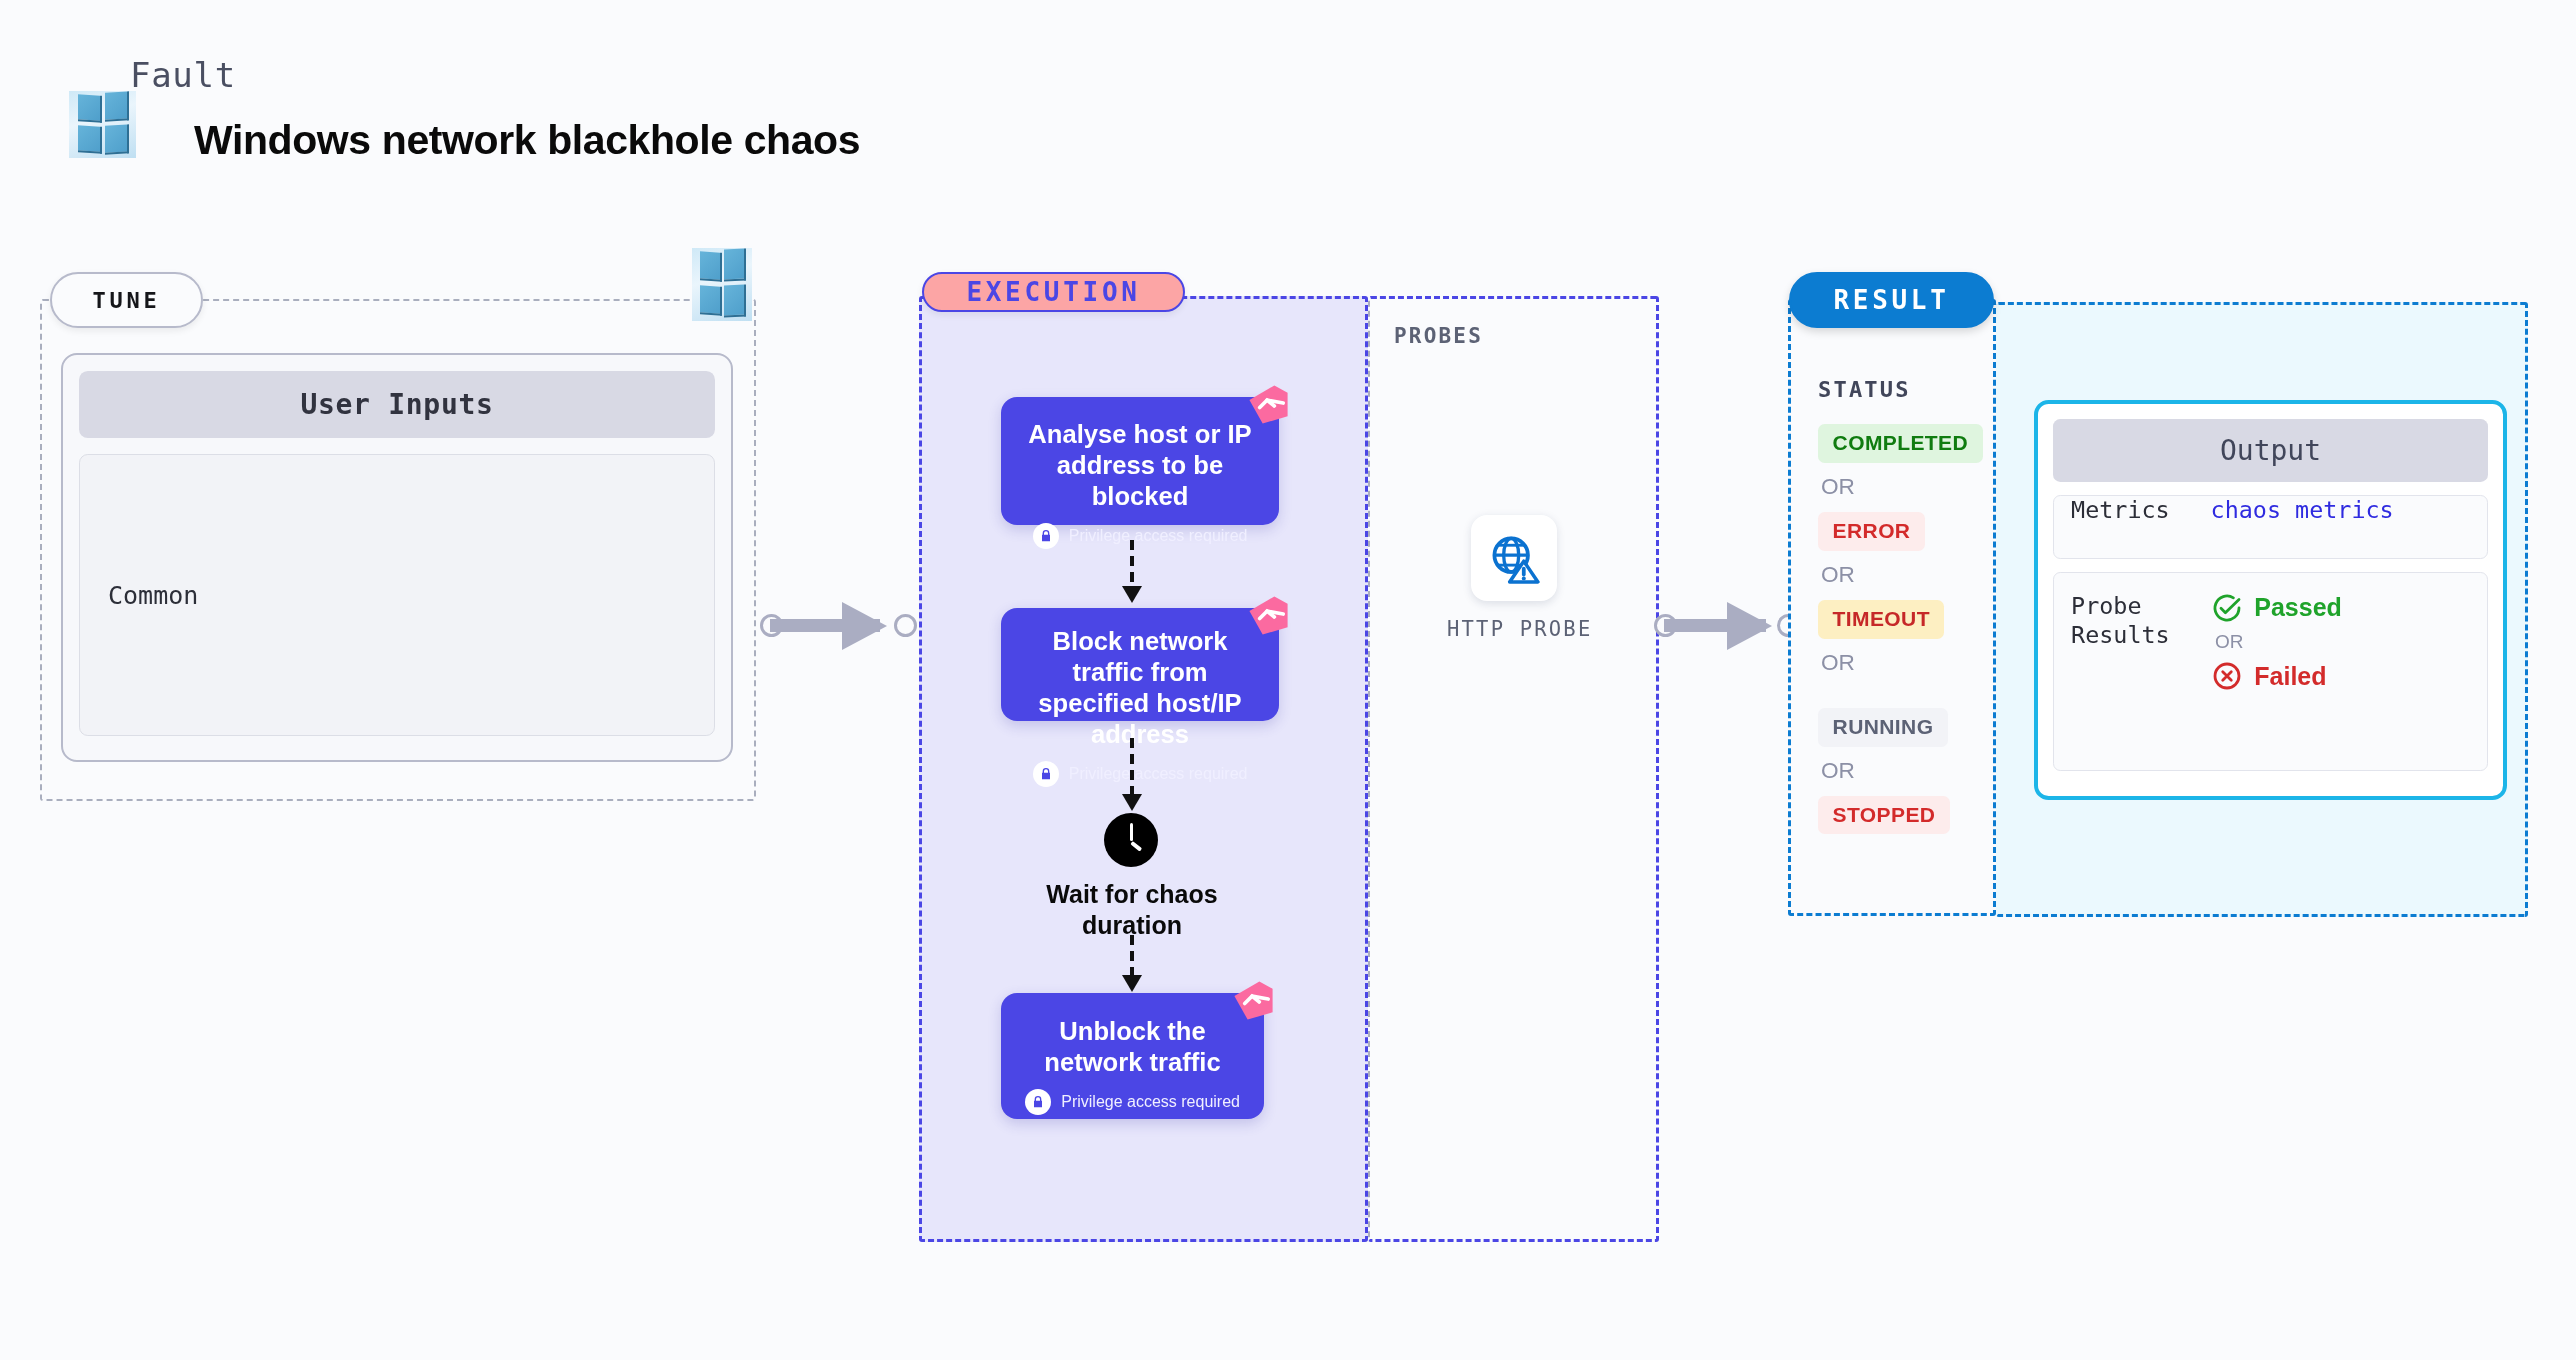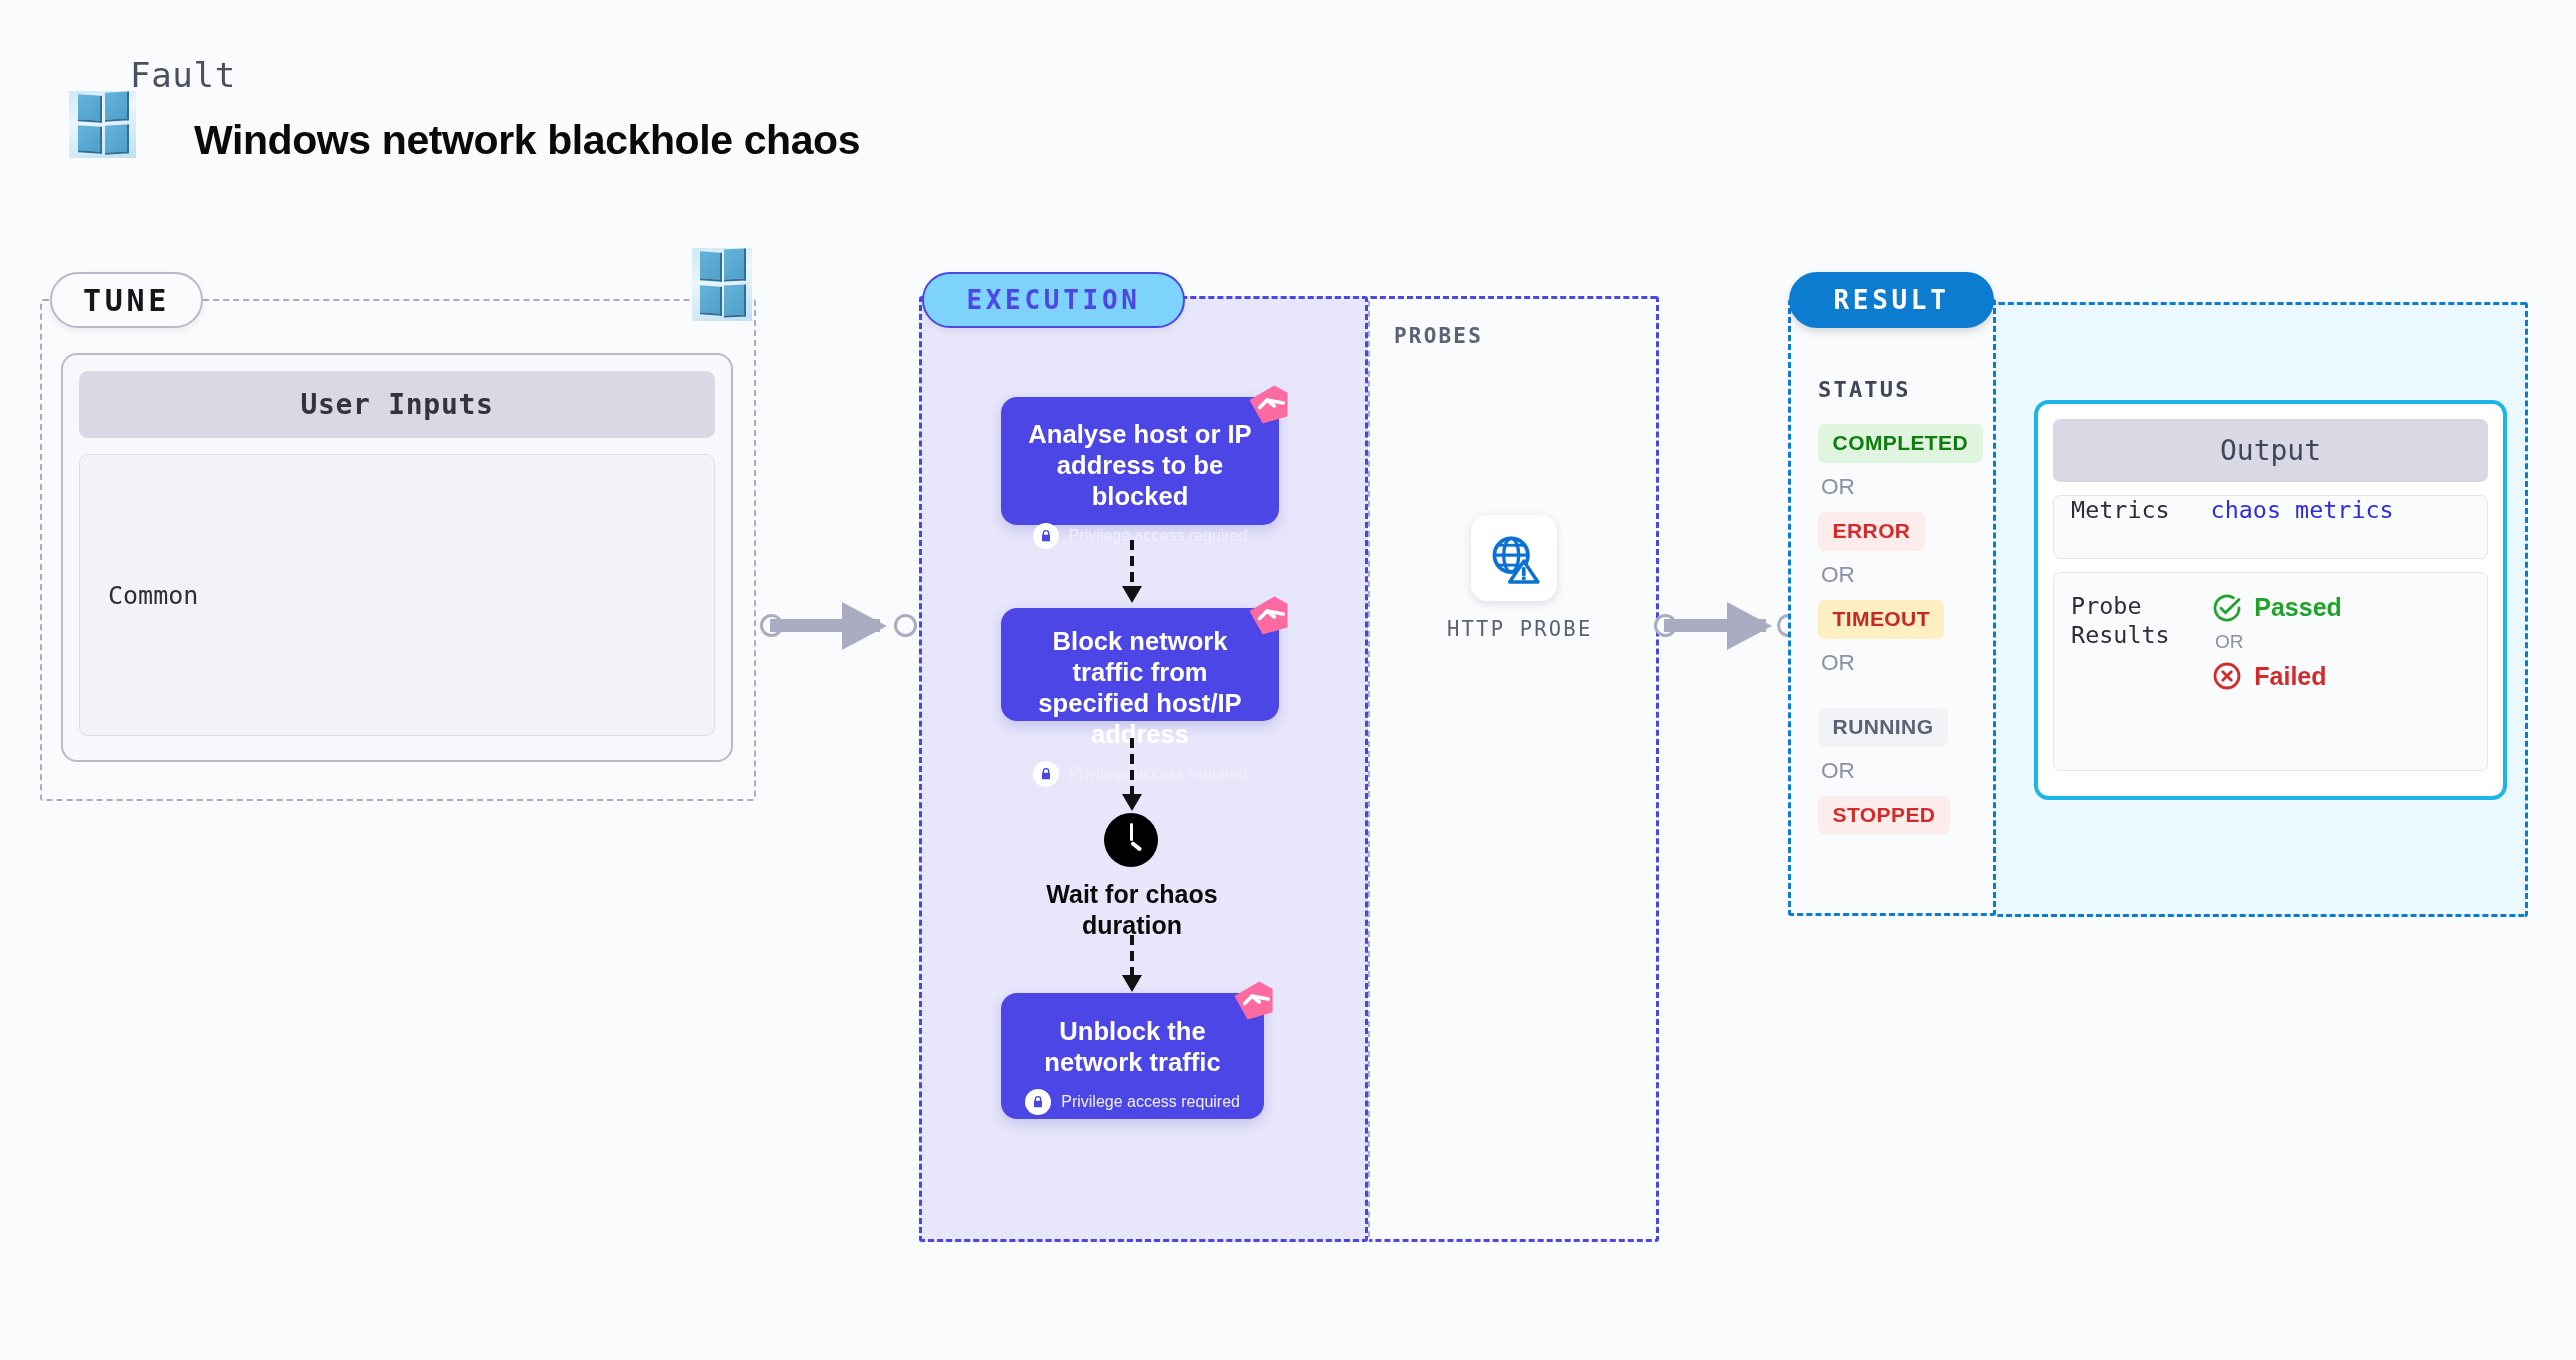--- a/index.html
+++ b/index.html
@@ -47,26 +47,26 @@
   
   .pill {
     position: absolute; display: flex; align-items: center; justify-content: center;
     font-family: "DejaVu Sans Mono", monospace;
     font-weight: 700; letter-spacing: 3.7px;
     border-radius: 44px; z-index: 20;
   }
   .pill-tune {
     left: 50px; top: 272px; width: 153px; height: 56px;
     background: #FAFBFD; border: 2.9px solid #B7BACB; color: #15161A;
-    font-size: 30px;
+    font-size: 22px;
     box-shadow: 0 2.9px 7.3px rgba(0,0,0,.07);
   }
   .pill-exec {
-    left: 922px; top: 272px; width: 263px; height: 56px;
-    background: #7dd3fc; border: 2.9px solid #4B46E5; color: #4B46E5;
+    left: 922px; top: 272px; width: 263px; height: 40px;
+    background: #fca5a5; border: 2.9px solid #4B46E5; color: #4B46E5;
     font-size: 26px;
     box-shadow: 0 2.9px 7.3px rgba(0,0,0,.07);
   }
   .pill-result {
     left: 1789px; top: 272px; width: 205px; height: 56px;
     background: #0C7CD1; border: 2.9px solid #0C7CD1; color: #FFFFFF;
     font-size: 26px;
     box-shadow: 0 3.7px 8.8px rgba(0,0,0,.15);
   }
 

